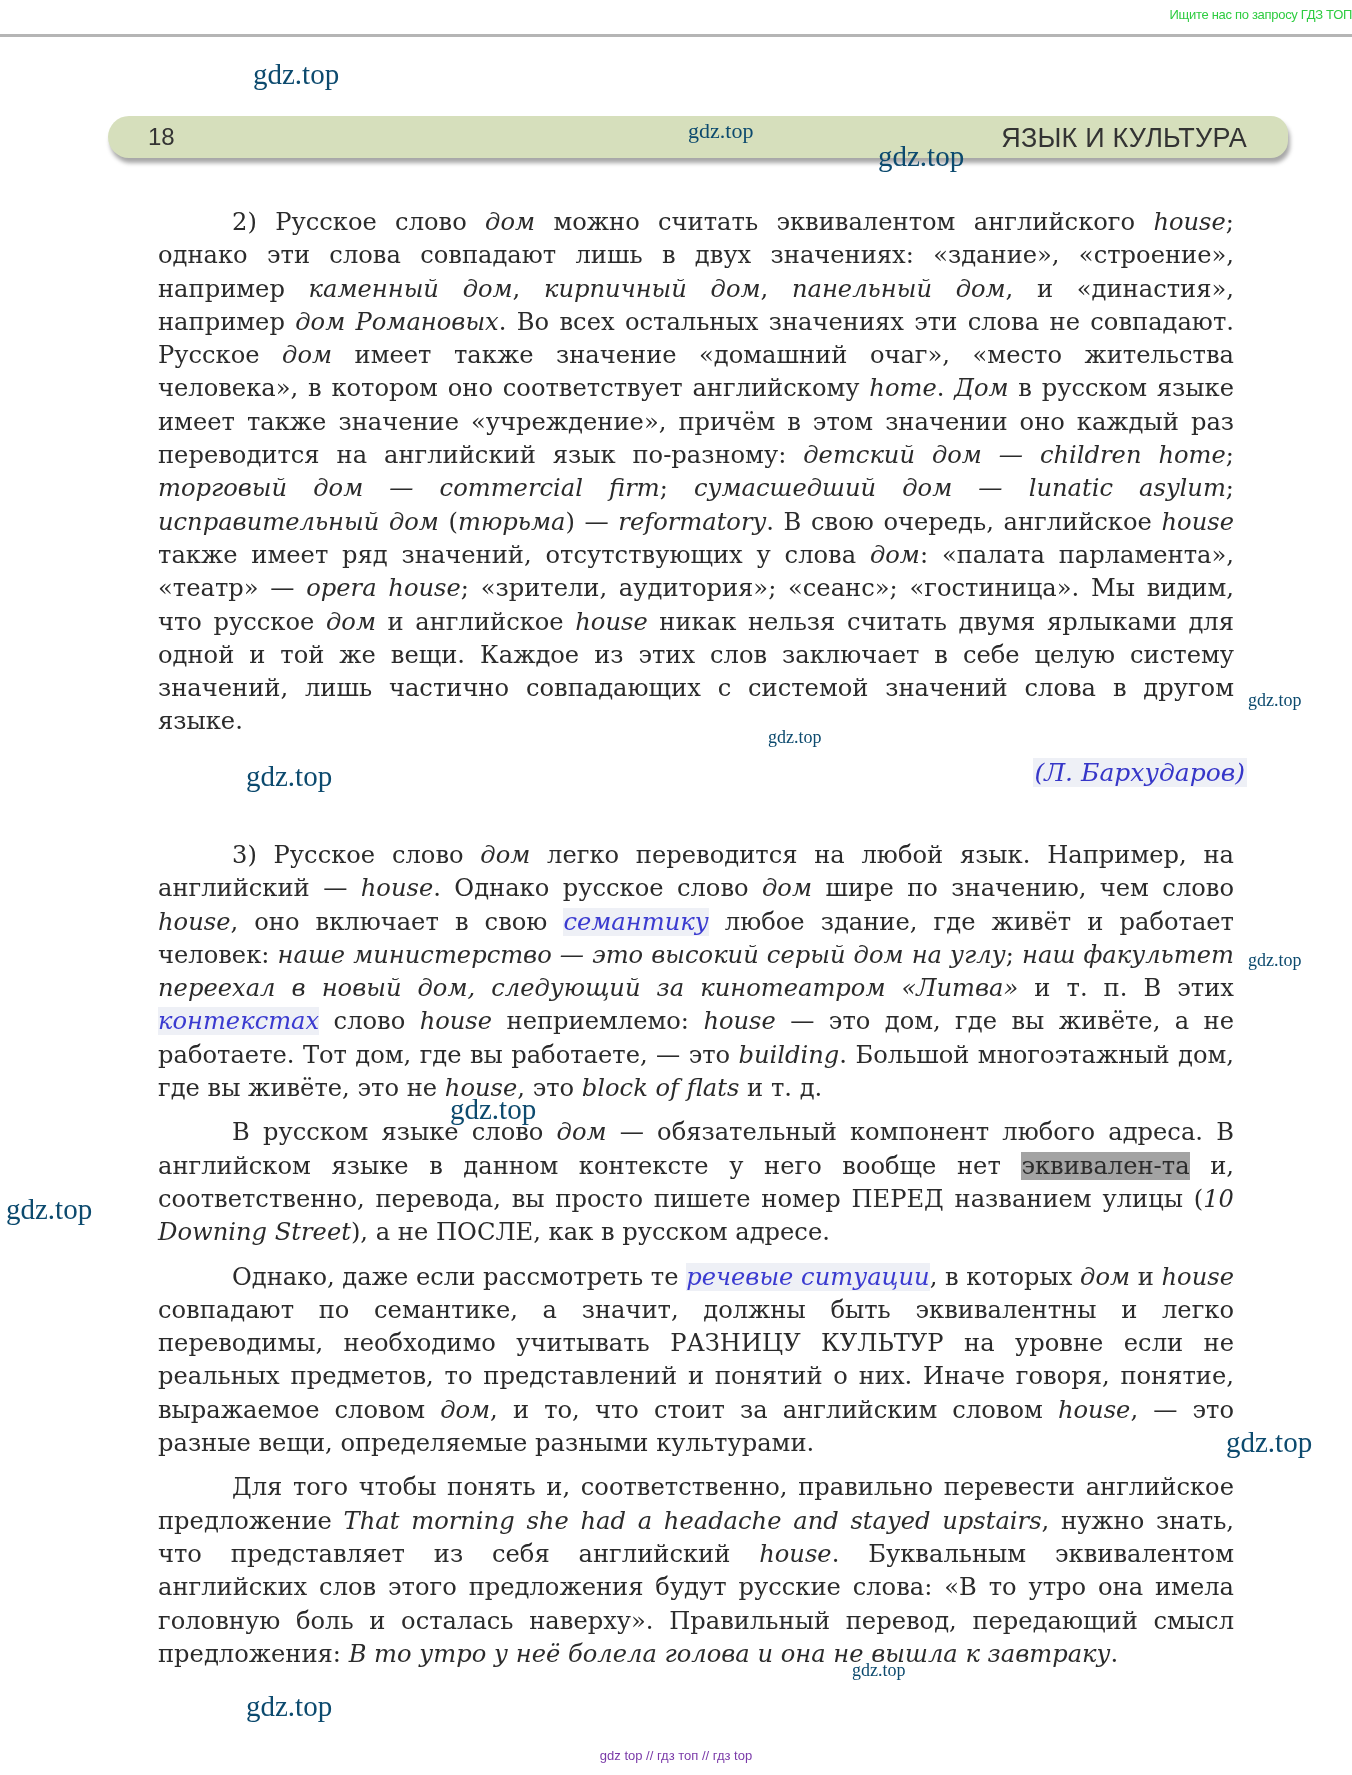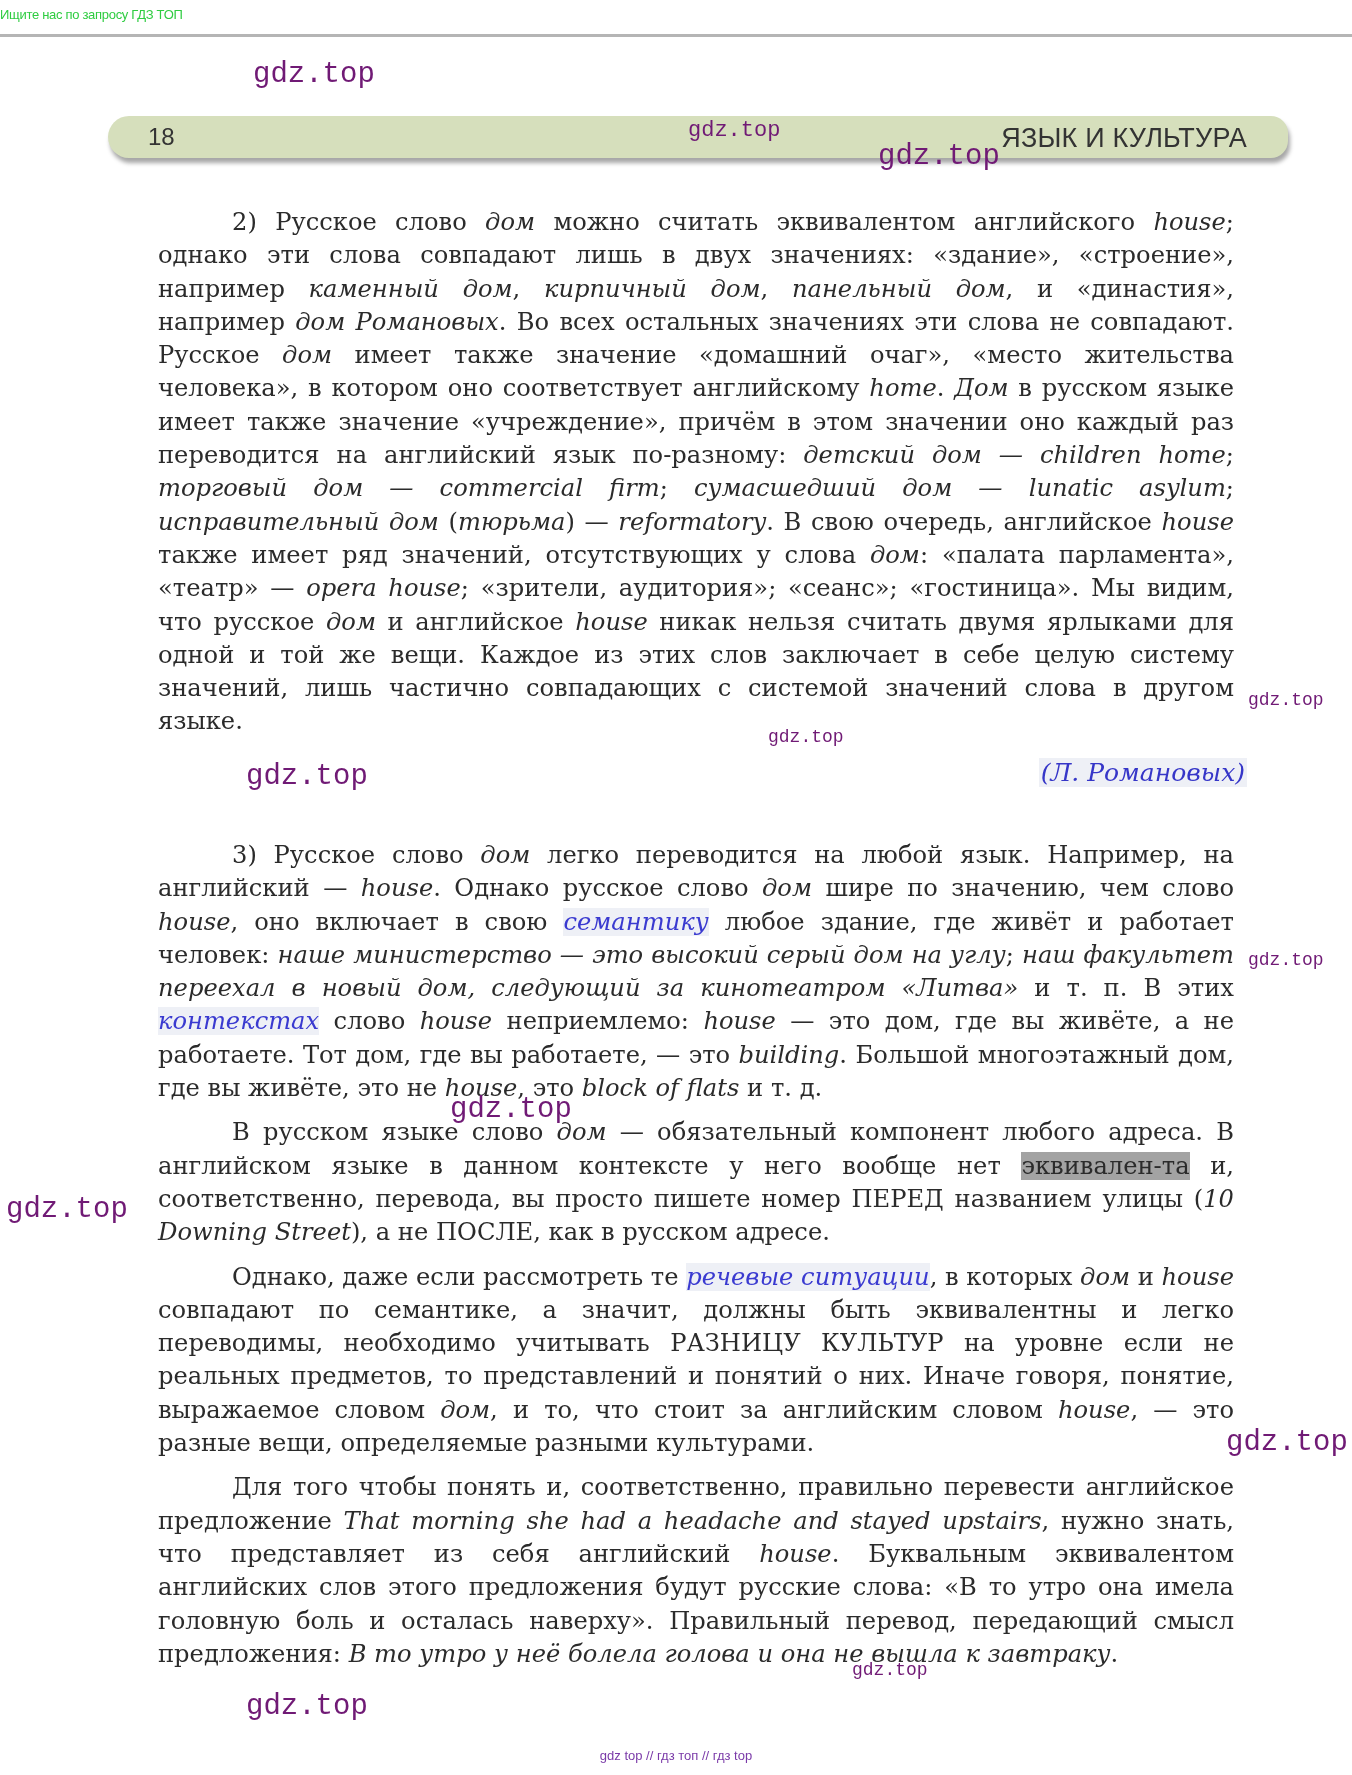--- a/index.html
+++ b/index.html
@@ -1,19 +1,19 @@
 <!DOCTYPE html>
 <html><head>
 <meta charset="utf-8">
 <style>
   html, body { margin:0; padding:0; background:#ffffff; }
   body { width:1352px; height:1775px; position:relative; overflow:hidden; font-family:"DejaVu Serif", serif; color:#2b2b2b; }
   .topbar { position:absolute; left:0; top:0; width:1352px; height:34px; border-bottom:3px solid #b5b5b5; }
-  .topbar-text { position:absolute; left:0; width:1352px; top:7px; text-align:left; font-family:"Liberation Sans", sans-serif; font-size:13px; color:#2ecc40; letter-spacing:-0.3px; }
-  .wm { position:absolute; font-family:Liberation Mono, monospace; color:#701a75; white-space:nowrap; }
+  .topbar-text { position:absolute; left:0; width:1352px; top:7px; text-align:right; font-family:"Liberation Sans", sans-serif; font-size:13px; color:#2ecc40; letter-spacing:-0.3px; }
+  .wm { position:absolute; font-family:Liberation Serif, serif; color:#0c4a6e; white-space:nowrap; }
   .wm.big { font-size:29px; }
   .wm.mid { font-size:22px; }
   .wm.small { font-size:18px; }
   .header-band { position:absolute; left:108px; top:116px; width:1180px; height:42px; background:#d6dfbc; border-radius:22px 18px 18px 22px; box-shadow:2px 5px 4px rgba(0,0,0,0.35); }
   .page-number { position:absolute; left:148px; top:123px; font-family:"Liberation Sans", sans-serif; font-size:24px; color:#333;text-align:right; }
   .section-title { position:absolute; right:105px; top:123px; font-family:"Liberation Sans", sans-serif; font-size:27px; color:#333; letter-spacing:0.2px; }
   .text-block { position:absolute; left:147px; width:1098px; font-size:24.2px; line-height:33.3px; text-align:justify; }
   .text-block p { margin:11px; }
   .indent { text-indent:74px; }
   .it { font-style:italic; }
@@ -37,21 +37,21 @@
 <div class="section-title">ЯЗЫК И КУЛЬТУРА</div>
 <div class="wm big" style="left:878px;top:140px;">gdz.top</div>
 
 <div class="text-block" style="top:195px;">
   <p class="indent"><span>2)</span> Русское слово <span class="it">дом</span> можно считать эквивалентом английского <span class="it">house</span>; однако эти слова совпадают лишь в двух значениях: «здание», «строение», например <span class="it">каменный дом</span>, <span class="it">кирпичный дом</span>, <span class="it">панельный дом</span>, и «династия», например <span class="it">дом Романовых</span>. Во всех остальных значениях эти слова не совпадают. Русское <span class="it">дом</span> имеет также значение «домашний очаг», «место жительства человека», в котором оно соответствует английскому <span class="it">home</span>. <span class="it">Дом</span> в русском языке имеет также значение «учреждение», причём в этом значении оно каждый раз переводится на английский язык по-разному: <span class="it">детский дом — children home</span>; <span class="it">торговый дом — commercial firm</span>; <span class="it">сумасшедший дом — lunatic asylum</span>; <span class="it">исправительный дом</span> (<span class="it">тюрьма</span>) — <span class="it">reformatory</span>. В свою очередь, английское <span class="it">house</span> также имеет ряд значений, отсутствующих у слова <span class="it">дом</span>: «палата парламента», «театр» — <span class="it">opera house</span>; «зрители, аудитория»; «сеанс»; «гостиница». Мы видим, что русское <span class="it">дом</span> и английское <span class="it">house</span> никак нельзя считать двумя ярлыками для одной и той же вещи. Каждое из этих слов заключает в себе целую систему значений, лишь частично совпадающих с системой значений слова в другом языке.</p>
 </div>
 
 <div class="wm small" style="left:1248px;top:690px;">gdz.top</div>
 <div class="wm small" style="left:768px;top:727px;">gdz.top</div>
 <div class="wm big" style="left:246px;top:760px;">gdz.top</div>
-<div class="author">(Л. Романовых)</div>
+<div class="author">(Л. Бархударов)</div>
 
 <div class="text-block" style="top:828px;">
   <p class="indent"><span>3)</span> Русское слово <span class="it">дом</span> легко переводится на любой язык. Например, на английский — <span class="it">house</span>. Однако русское слово <span class="it">дом</span> шире по значению, чем слово <span class="it">house</span>, оно включает в свою <span class="link">семантику</span> любое здание, где живёт и работает человек: <span class="it">наше министерство — это высокий серый дом на углу</span>; <span class="it">наш факультет переехал в новый дом, следующий за кинотеатром «Литва»</span> и т. п. В этих <span class="link">контекстах</span> слово <span class="it">house</span> неприемлемо: <span class="it">house</span> — это дом, где вы живёте, а не работаете. Тот дом, где вы работаете, — это <span class="it">building</span>. Большой многоэтажный дом, где вы живёте, это не <span class="it">house</span>, это <span class="it">block of flats</span> и т. д.</p>
   <p class="indent">В русском языке слово <span class="it">дом</span> — обязательный компонент любого адреса. В английском языке в данном контексте у него вообще нет <span class="hl">эквивален-</span><span class="hl">та</span> и, соответственно, перевода, вы просто пишете номер ПЕРЕД названием улицы (<span class="it">10 Downing Street</span>), а не ПОСЛЕ, как в русском адресе.</p>
   <p class="indent">Однако, даже если рассмотреть те <span class="link">речевые ситуации</span>, в которых <span class="it">дом</span> и <span class="it">house</span> совпадают по семантике, а значит, должны быть эквивалентны и легко переводимы, необходимо учитывать РАЗНИЦУ КУЛЬТУР на уровне если не реальных предметов, то представлений и понятий о них. Иначе говоря, понятие, выражаемое словом <span class="it">дом</span>, и то, что стоит за английским словом <span class="it">house</span>, — это разные вещи, определяемые разными культурами.</p>
   <p class="indent">Для того чтобы понять и, соответственно, правильно перевести английское предложение <span class="it">That morning she had a headache and stayed upstairs</span>, нужно знать, что представляет из себя английский <span class="it">house</span>. Буквальным эквивалентом английских слов этого предложения будут русские слова: «В то утро она имела головную боль и осталась наверху». Правильный перевод, передающий смысл предложения: <span class="it">В то утро у неё болела голова и она не вышла к завтраку</span>.</p>
 </div>
 
 <div class="wm small" style="left:1248px;top:950px;">gdz.top</div>
 <div class="wm big" style="left:450px;top:1093px;">gdz.top</div>

